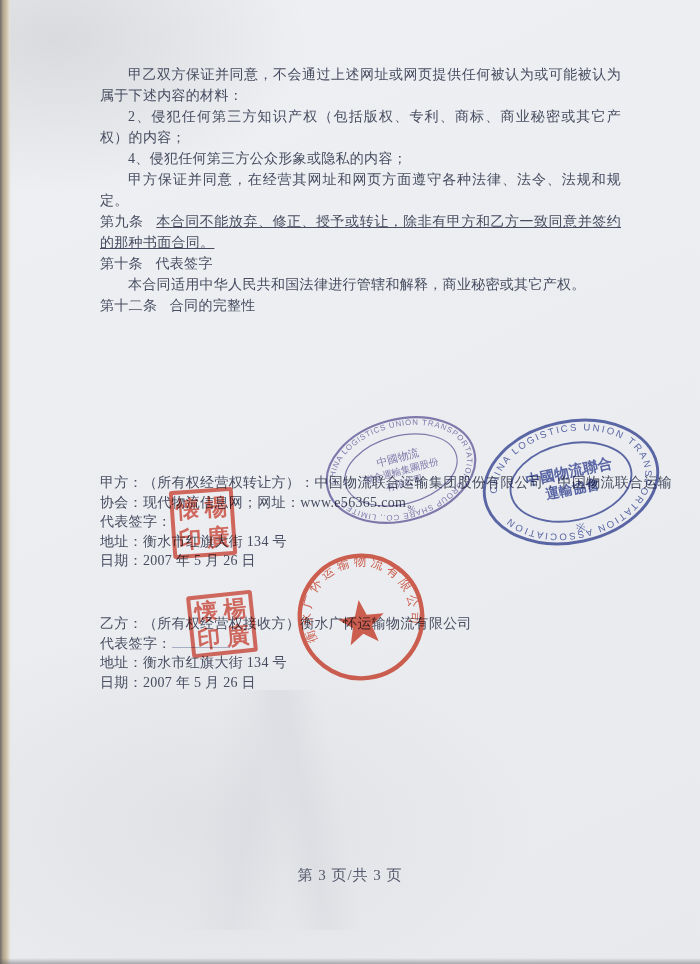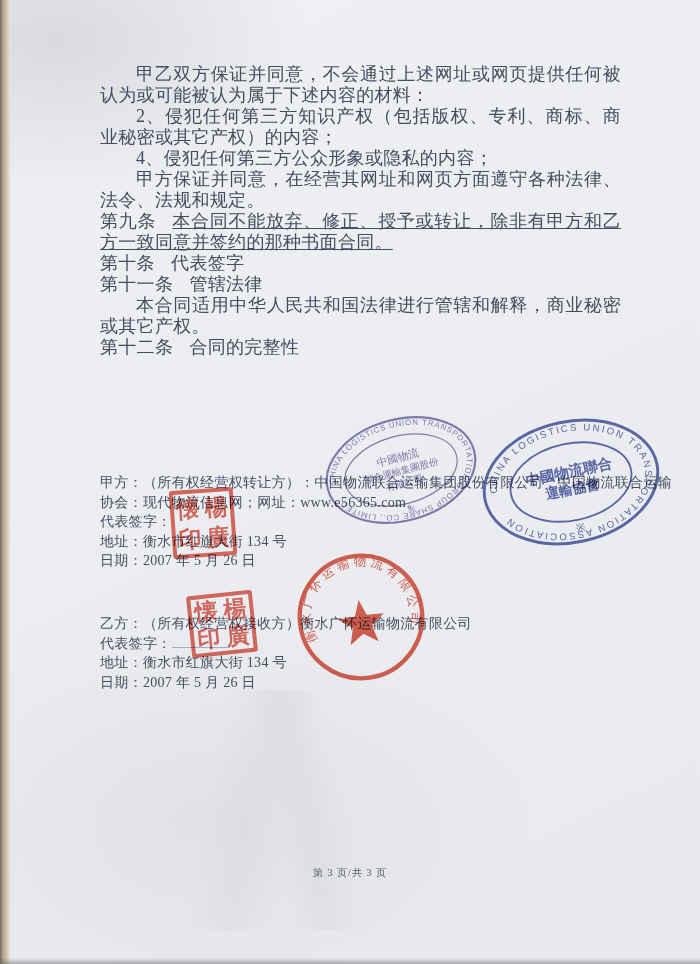--- a/index.html
+++ b/index.html
@@ -27,40 +27,40 @@
   .wrinkle{
     position:absolute;left:40px;top:690px;width:420px;height:240px;
     background:
       linear-gradient(100deg, transparent 40%, rgba(120,125,140,0.05) 50%, transparent 60%),
       linear-gradient(80deg, transparent 55%, rgba(120,125,140,0.06) 62%, transparent 70%);
     pointer-events:none;
   }
 
   .doc{
     position:absolute;left:100px;top:64px;width:521px;
-    color:#474c60;font-size:18px;line-height:21px;
+    color:#474c60;font-size:14px;line-height:21px;
     text-align:justify;letter-spacing:0.3px;
   }
   .doc p{margin:0;}
   .indent{text-indent:2em;}
   .space-above{margin-top:21px;}
   .clause-label{margin-right:0.9em;font-family:Liberation Serif, serif;}
   .clause-inline{display:inline;text-decoration:underline;}
 
   .sig{
     position:absolute;left:100px;color:#474c60;
     font-size:14px;line-height:19.5px;letter-spacing:0.3px;white-space:nowrap;
   }
   .sig-a{top:473px;width:560px;}
   .sig-b{top:614px;width:560px;}
   .sign-line{display:inline-block;width:58px;border-bottom:1px solid #a7adc2;height:12px;}
 
   .footer{
     position:absolute;left:0;top:866px;width:700px;text-align:center;
-    color:#55596c;font-size:10px;letter-spacing:1px;
+    color:#55596c;font-size:15px;letter-spacing:1px;
   }
 
   
   .stamp{position:absolute;mix-blend-mode:multiply;pointer-events:none;}
   .stamp svg{display:block;width:100%;height:100%;}
 
   .stamp-group{left:322px;top:416px;width:158px;height:108px;transform:rotate(-15deg);opacity:0.82;}
   .stamp-assoc{left:478px;top:418px;width:186px;height:128px;transform:rotate(-12deg);opacity:0.88;}
   .stamp-round{left:294px;top:550px;width:134px;height:134px;transform:rotate(-8deg);opacity:0.88;}
 
@@ -87,21 +87,20 @@
     <p class="indent">甲乙双方保证并同意，不会通过上述网址或网页提供任何被认为或可能被认为属于下述内容的材料：</p>
     <p class="indent">2、侵犯任何第三方知识产权（包括版权、专利、商标、商业秘密或其它产权）的内容；</p>
     <p class="indent">4、侵犯任何第三方公众形象或隐私的内容；</p>
 
     <p class="indent space-above">甲方保证并同意，在经营其网址和网页方面遵守各种法律、法令、法规和规定。</p>
 
     <p><span class="clause-label">第九条</span><span class="clause-inline">本合同不能放弃、修正、授予或转让，除非有甲方和乙方一致同意并签约的那种书面合同。</span></p>
 
     <p class="space-above"><span class="clause-label">第十条</span><span>代表签字</span></p>
 
-    <p><span class="clause-label">第十一条</span><span>管辖法律</span></p>
     <p class="indent">本合同适用中华人民共和国法律进行管辖和解释，商业秘密或其它产权。</p>
 
     <p><span class="clause-label">第十二条</span><span>合同的完整性</span></p>
   </div>
 
   <div class="sig sig-a">
     <div>甲方：（所有权经营权转让方）：中国物流联合运输集团股份有限公司，中国物流联合运输</div>
     <div>协会：现代物流信息网；网址：www.e56365.com。</div>
     <div>代表签字：</div>
     <div>地址：衡水市红旗大街 134 号</div>

